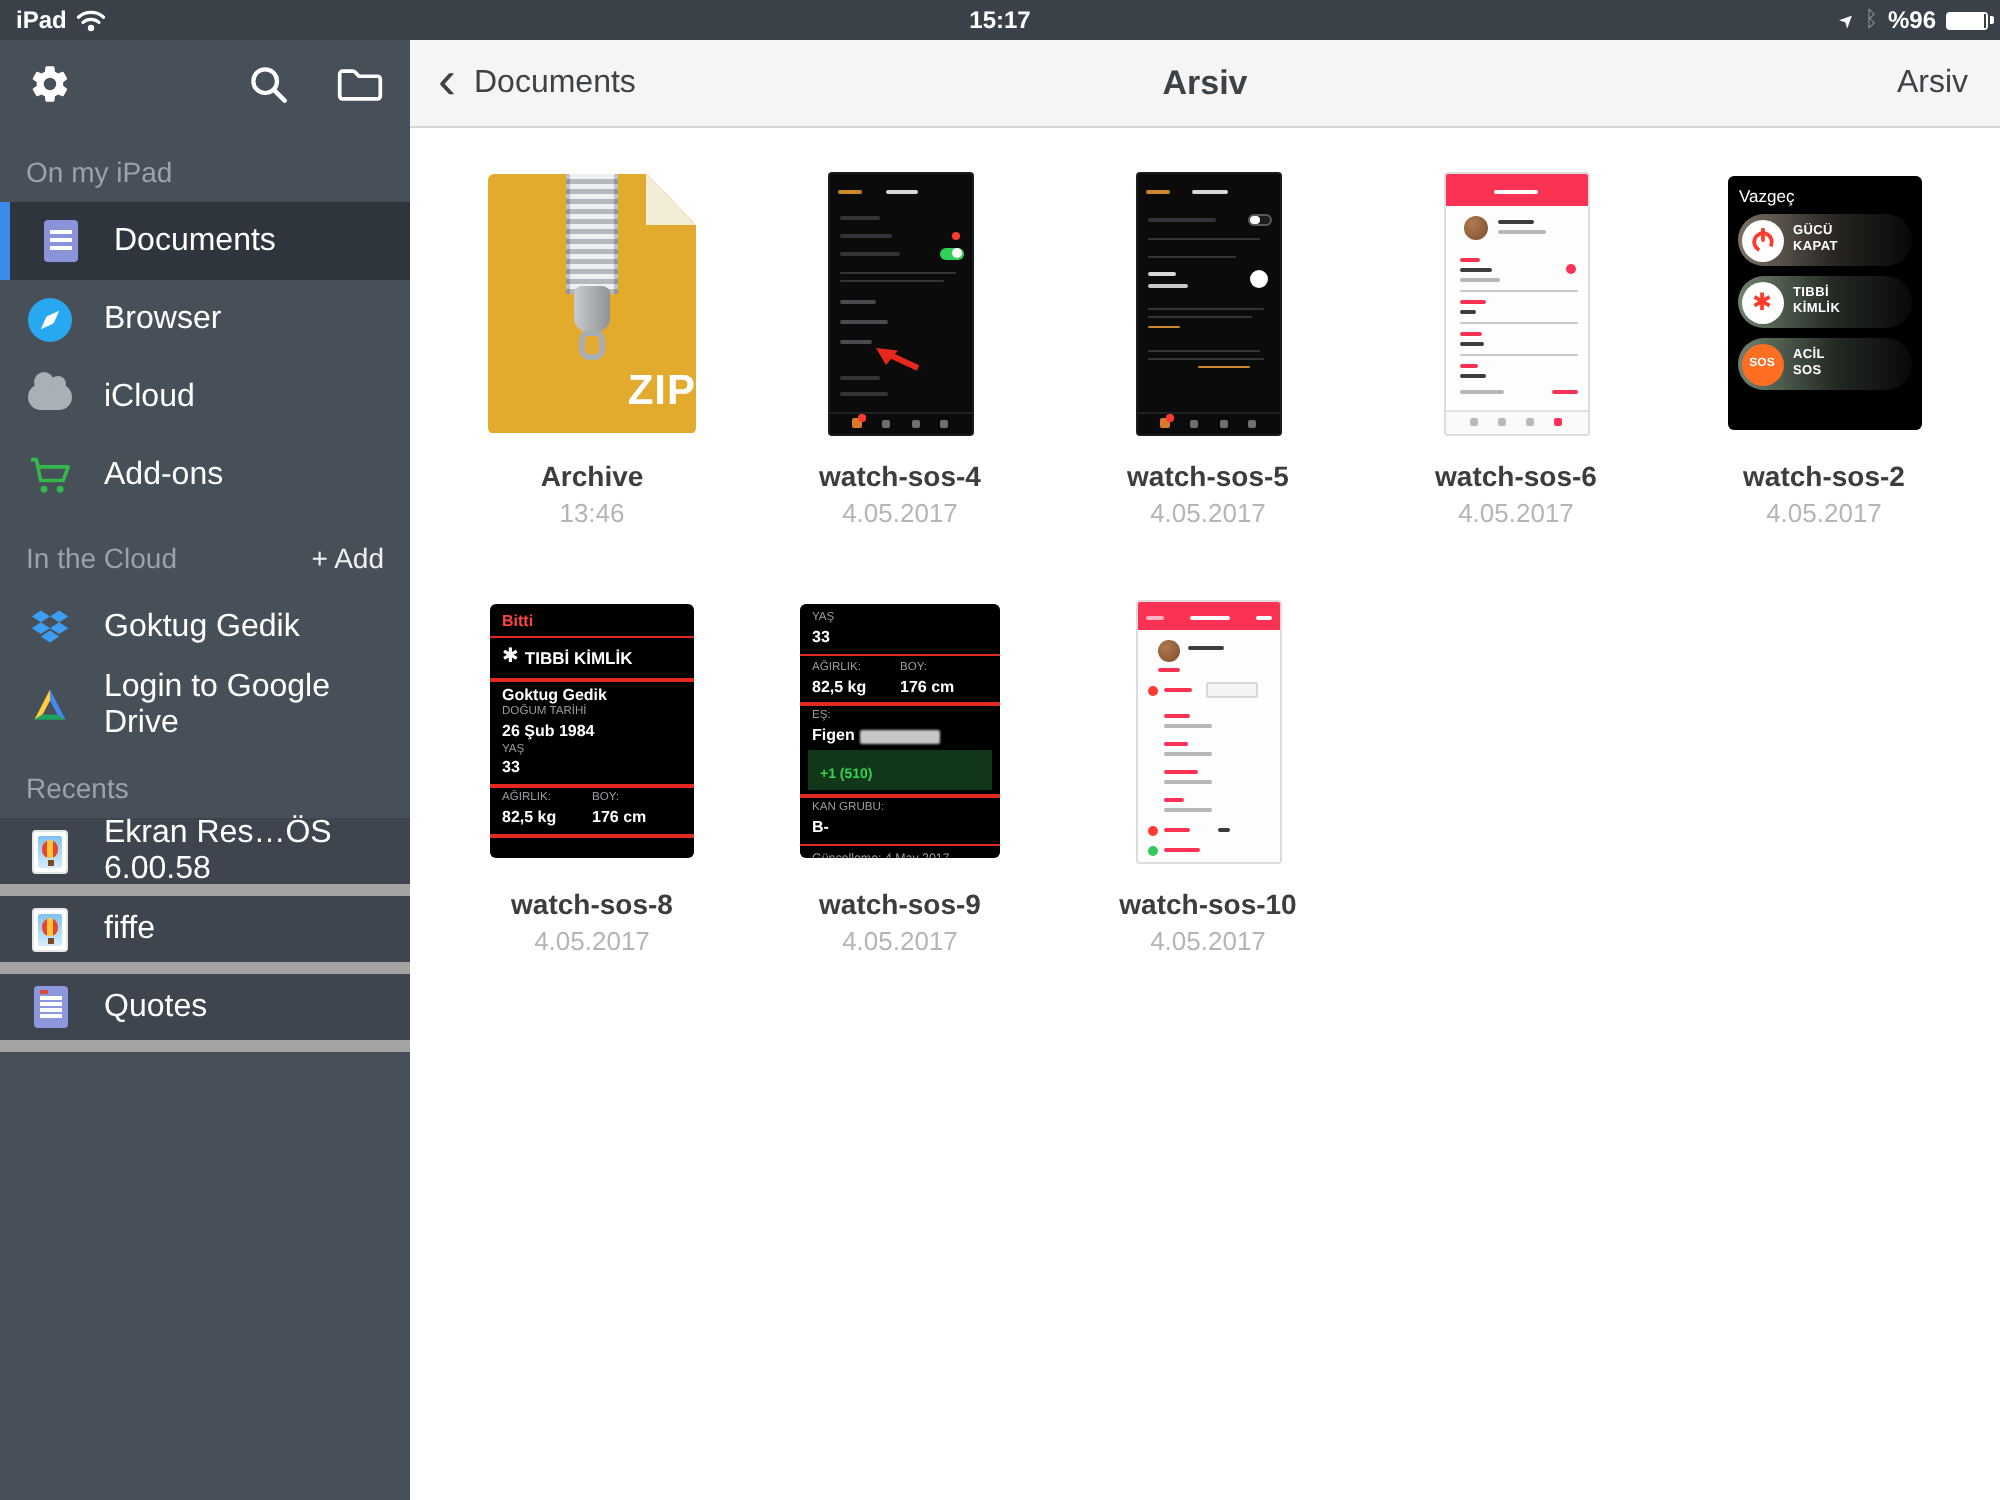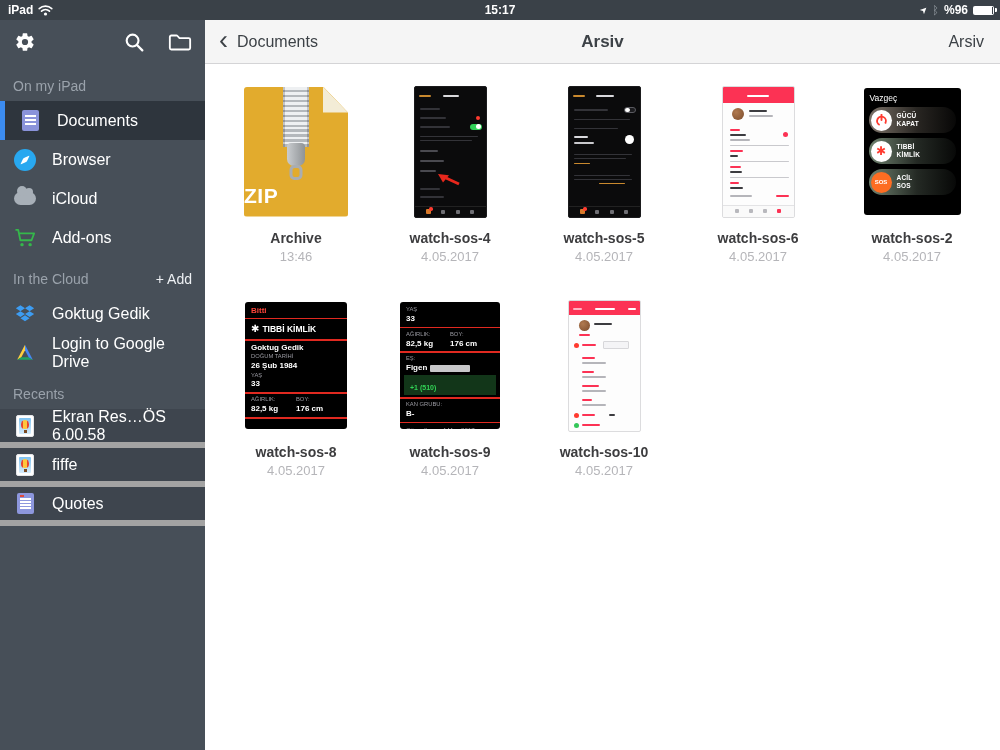--- a/index.html
+++ b/index.html
@@ -82,21 +82,21 @@
       clip-path:polygon(0 0, 76% 0, 100% 20%, 100% 100%, 0 100%); }
   .zip-fold { position:absolute; left:79px; top:0; width:25px; height:26px; background:#f3ecd6;
       clip-path:polygon(0 0, 100% 100%, 0 100%); }
   .zip-teeth { position:absolute; left:50%; top:0; transform:translateX(-50%); width:26px; height:60px;
       background:repeating-linear-gradient(0deg,#b4b8bc 0 2.5px,#eef0f2 2.5px 5px);
       border-left:2px solid rgba(0,0,0,.18); border-right:2px solid rgba(0,0,0,.18); }
   .zip-slider { position:absolute; left:50%; top:56px; transform:translateX(-50%); width:18px; height:23px;
       background:linear-gradient(90deg,#c9cccf,#8f9396); border-radius:4px 4px 7px 7px; }
   .zip-ring { position:absolute; left:50%; top:78px; transform:translateX(-50%); width:13px; height:15px;
       border:3.5px solid #a9adb1; border-radius:5px; }
-  .zip-text { position:absolute; bottom:9px; width:100%; text-align:left; color:#fff;
+  .zip-text { position:absolute; bottom:9px; width:100%; text-align:right; color:#fff;
       font-weight:bold; font-size:21px; letter-spacing:.5px; }
 
   
   .phone { width:73px; height:132px; border-radius:2px; position:relative; overflow:hidden; }
   .phone.darkbg { background:#0b0b0c; border:1px solid #1b1b1d; }
   .phone.lightbg { background:#fdfdfd; border:1px solid #dcdcde; }
   .bar { position:absolute; height:2.5px; border-radius:1px; background:#4a4a50; }
   .bar.dim { background:#333338; }
   .bar.lite { background:#c9c9cd; }
   .bar.white { background:#d9d9dd; }

